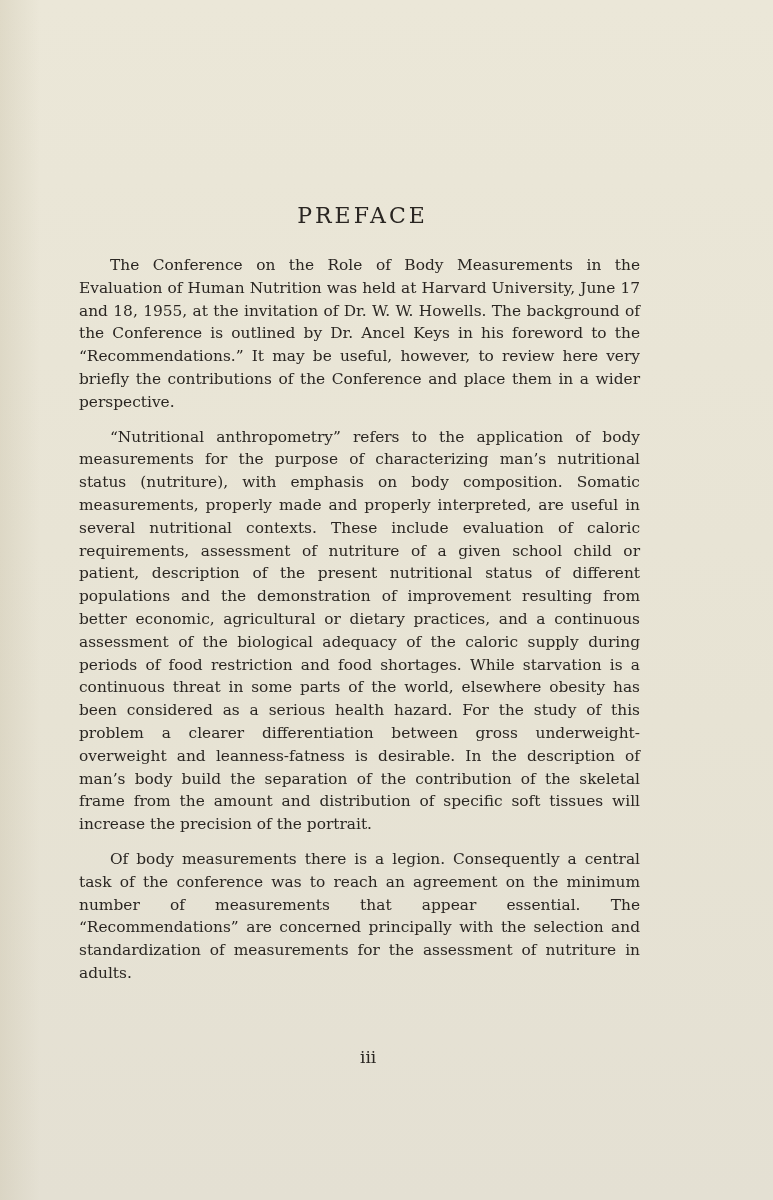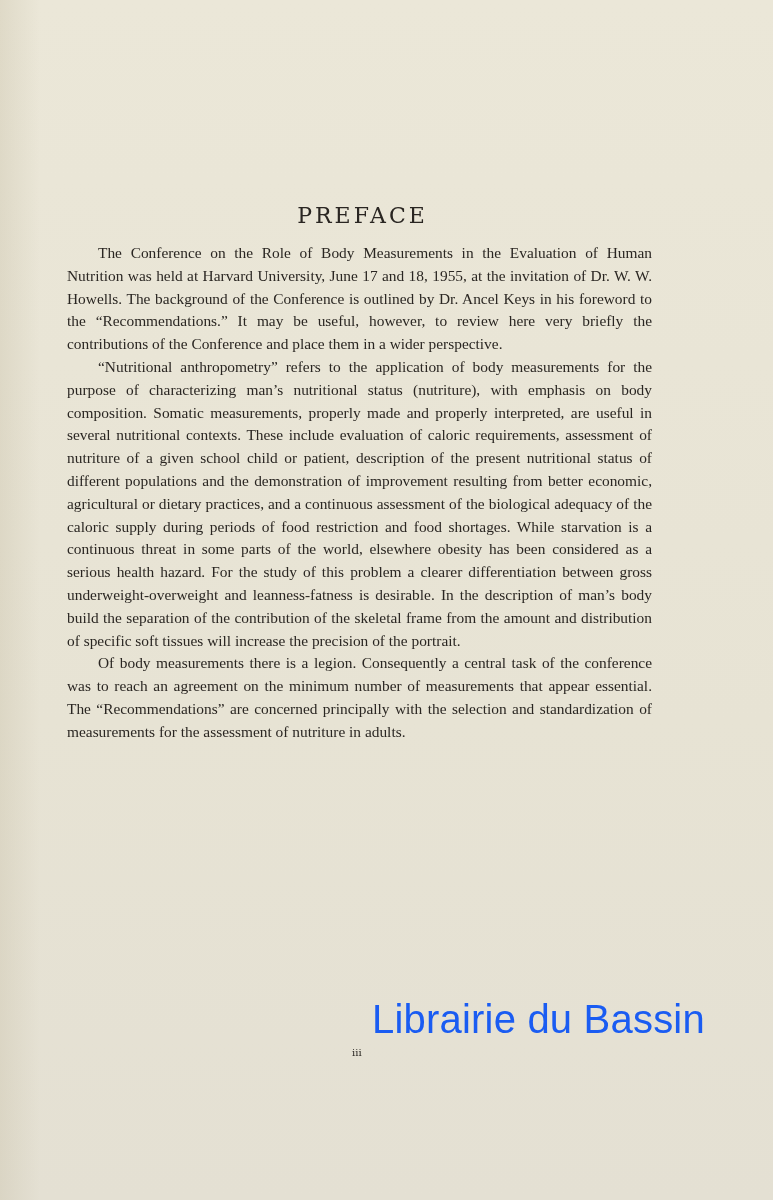--- a/index.html
+++ b/index.html
@@ -22,43 +22,41 @@
       text-align: center;
       font-size: 22px; letter-spacing: 3px; font-weight: normal;
       color: #2a2622;
     }
     .body-text {
       position: absolute; top: 242px; left: 67px; width: 585px;
       font-size: 15.4px; line-height: 22.8px;
       text-align: justify;
     }
     .body-text p {
-      margin: 0; text-indent: 31px;
+      margin: 12px; text-indent: 31px;
       text-align-last: left;
-      font-family: Liberation Serif, serif;
     }
     .watermark {
       position: absolute; top: 997px; left: 372px;
       font-family: "Liberation Sans", "DejaVu Sans", sans-serif;
       font-size: 40px; color: #1a5cf2; white-space: nowrap;
       letter-spacing: 0.2px;
     }
     .folio {
-      position: absolute; top: 1047px; left: 352px;
-      font-size: 10px; color: #2a2622;
+      position: absolute; top: 1047px; left: 360px;
+      font-size: 17px; color: #2a2622;
     }
   </style>
 </head>
 <body>
 
 <div class="page">
   <h1 class="title">PREFACE</h1>
 
   <div class="body-text">
     <p>The Conference on the Role of Body Measurements in the Evaluation of Human Nutrition was held at Harvard University, June 17 and 18, 1955, at the invitation of Dr. W. W. Howells. The background of the Conference is outlined by Dr. Ancel Keys in his foreword to the “Recommendations.” It may be useful, however, to review here very briefly the contributions of the Conference and place them in a wider perspective.</p>
     <p>“Nutritional anthropometry” refers to the application of body measurements for the purpose of characterizing man’s nutritional status (nutriture), with emphasis on body composition. Somatic measurements, properly made and properly interpreted, are useful in several nutritional contexts. These include evaluation of caloric requirements, assessment of nutriture of a given school child or patient, description of the present nutritional status of different populations and the demonstration of improvement resulting from better economic, agricultural or dietary practices, and a continuous assessment of the biological adequacy of the caloric supply during periods of food restriction and food shortages. While starvation is a continuous threat in some parts of the world, elsewhere obesity has been considered as a serious health hazard. For the study of this problem a clearer differentiation between gross underweight-overweight and leanness-fatness is desirable. In the description of man’s body build the separation of the contribution of the skeletal frame from the amount and distribution of specific soft tissues will increase the precision of the portrait.</p>
     <p>Of body measurements there is a legion. Consequently a central task of the conference was to reach an agreement on the minimum number of measurements that appear essential. The “Recommendations” are concerned principally with the selection and standardization of measurements for the assessment of nutriture in adults.</p>
   </div>
 
-  <div class="watermark">Librairie du Bassin</div>
 
   <div class="folio">iii</div>
 </div>
 
 </body></html>

